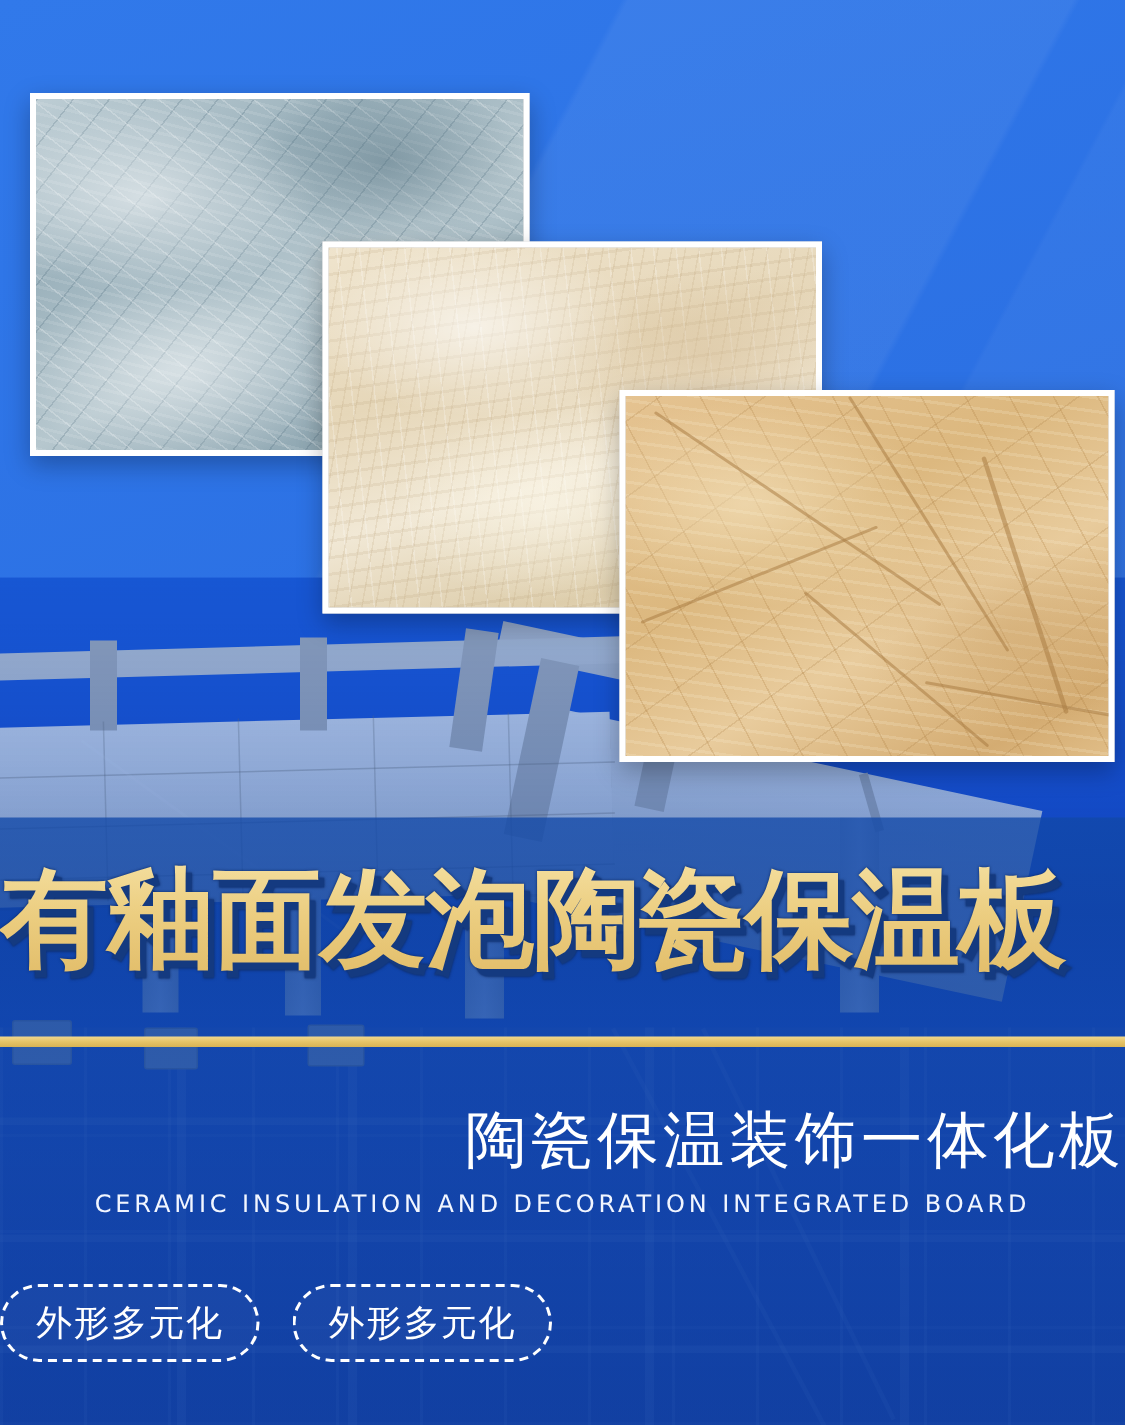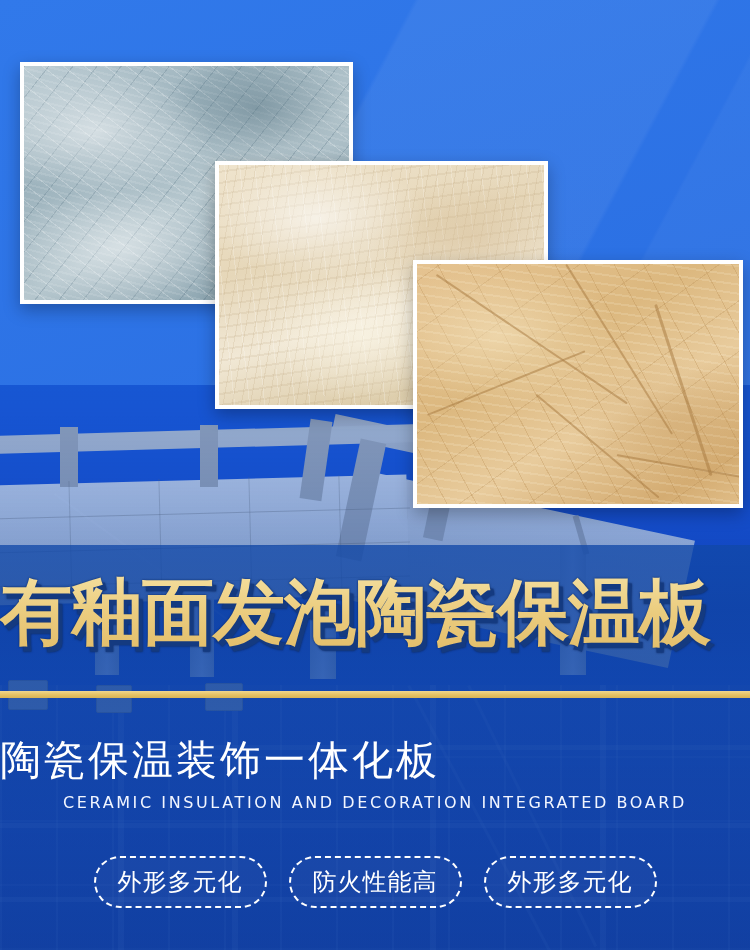--- a/index.html
+++ b/index.html
@@ -205,34 +205,34 @@
   }
 
   
   .gold-rule{
     position:absolute;left:0;top:691px;width:750px;height:7px;
     background:linear-gradient(180deg,#f0d78e 0%,#e6c467 50%,#d8b354 100%);
   }
 
   
   .sub-cn{
-    position:absolute;left:0;top:738px;width:750px;text-align:left;
+    position:absolute;left:0;top:738px;width:750px;text-align:right;
     color:#ffffff;font-size:41px;line-height:1.1;font-weight:300;
     letter-spacing:3px;white-space:nowrap;
   }
   .sub-en{
     position:absolute;left:0;top:793px;width:750px;text-align:center;
     color:#f2f6ff;font-size:16px;line-height:1.2;font-weight:400;
     letter-spacing:2.6px;white-space:nowrap;
   }
 
   
   .badges{
     position:absolute;left:0;top:856px;width:750px;
-    display:flex;justify-content:center;align-items:center;gap:22px;
+    display:flex;align-items:center;gap:22px;
   }
   .badge{
     border:2px dashed #ffffff;border-radius:26px;
     color:#ffffff;font-size:24px;line-height:1;
     padding:12px 22px;white-space:nowrap;letter-spacing:1px;
     background:rgba(255,255,255,.03);
   }
 </style>
 </head>
 <body>
@@ -306,17 +306,16 @@
 
   <div class="headline">有釉面发泡陶瓷保温板</div>
 
   <div class="gold-rule"></div>
 
   <div class="sub-cn">陶瓷保温装饰一体化板</div>
   <div class="sub-en">CERAMIC INSULATION AND DECORATION INTEGRATED BOARD</div>
 
   <div class="badges">
     <div class="badge">外形多元化</div>
-    <div class="badge">防火性能高</div>
     <div class="badge">外形多元化</div>
   </div>
 
 </div>
 
 </body></html>

